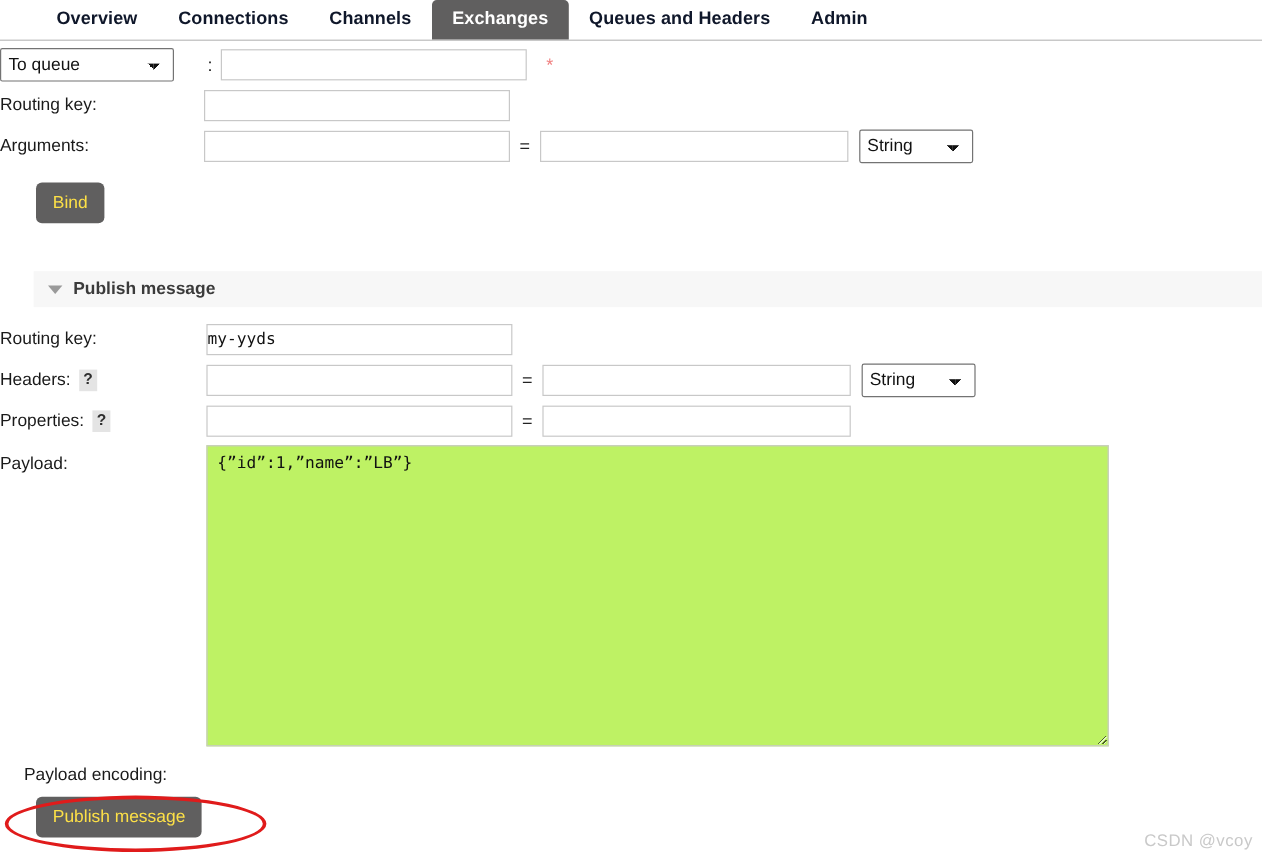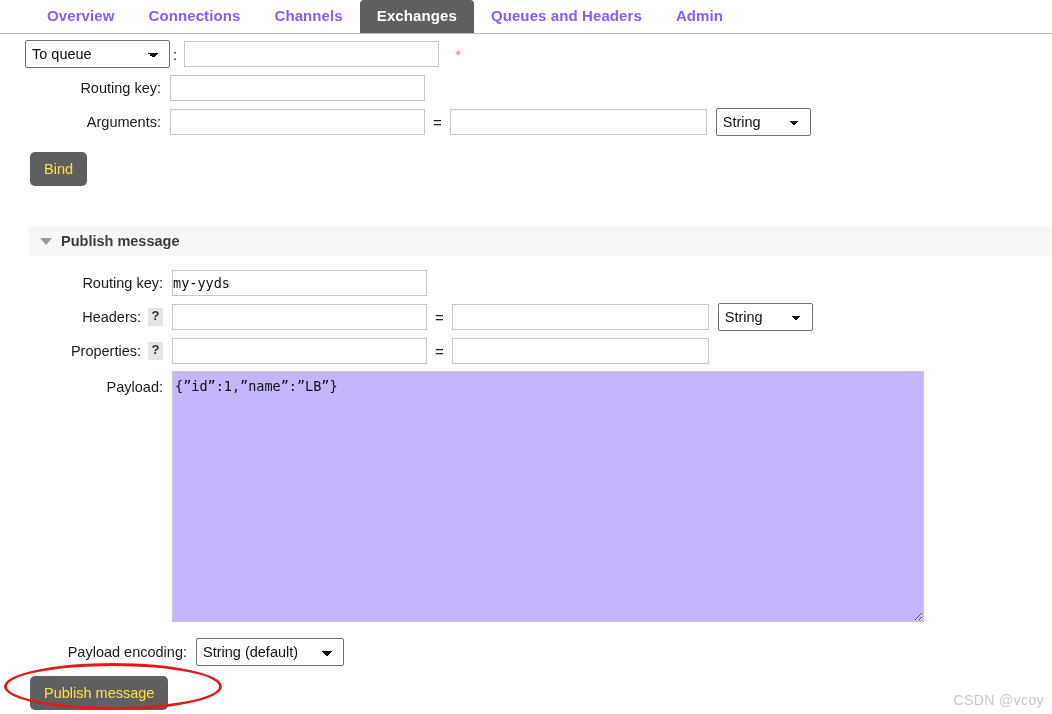--- a/index.html
+++ b/index.html
@@ -25,21 +25,21 @@
     align-items: flex-end;
   }
   .navbar .tabs {
     display: flex;
     align-items: flex-end;
     margin-left: 30px;
   }
   .tab {
     font-size: 15px;
     font-weight: bold;
-    color: #8b5cf6;
+    color: #0f172a;
     padding: 7px 17px 9px 17px;
     line-height: 17px;
     white-space: nowrap;
     cursor: pointer;
     letter-spacing: 0.1px;
   }
   .tab.active {
     background: #605f5f;
     color: #ffffff;
     border-radius: 4px 4px 0 0;
@@ -51,21 +51,20 @@
     margin-bottom: 7px;
   }
   .lbl {
     width: 170px;
     text-align: right;
     padding-right: 9px;
     font-size: 14.5px;
     color: #1a1a1a;
     white-space: nowrap;
     display: flex;
-    justify-content: flex-end;
     align-items: center;
     gap: 7px;
   }
   .help {
     display: inline-block;
     background: #e4e4e4;
     color: #2e2e2e;
     font-size: 13px;
     font-weight: bold;
     line-height: 16px;
@@ -171,25 +170,25 @@
   
   #publish-block { position: absolute; left: 0; top: 270px; width: 1052px; }
   #publish-block .lbl { width: 172px; }
 
   .payload-row { display: flex; align-items: flex-start; margin-bottom: 7px; }
   .payload-row .lbl { padding-top: 8px; }
   textarea.payload {
     width: 752px;
     height: 251px;
     border: 1px solid #c8c8c8;
-    background: #c4b5fd;
+    background: #bef264;
     font-family: "DejaVu Sans Mono", monospace;
     font-size: 13.5px;
     color: #111111;
-    padding: 5px 2px;
+    padding: 5px 8px;
     resize: both;
     outline: none;
     line-height: 18px;
   }
 
   #encoding-row { margin-top: 16px; margin-left: 20px; }
   #encoding-row .lbl { width: 176px; }
 
   #publish-button-wrap { margin-left: 30px; margin-top: 10px; }
 
@@ -305,24 +304,20 @@
     <input class="txt" style="width: 257px;" value="">
   </div>
 
   <div class="payload-row">
     <div class="lbl">Payload:</div>
     <textarea class="payload" style="">{”id”:1,”name”:”LB”}</textarea>
   </div>
 
   <div class="row" id="encoding-row">
     <div class="lbl">Payload encoding:</div>
-    <select class="sel" style="width:148px;">
-      <option>String (default)</option>
-      <option>Base64</option>
-    </select>
   </div>
 
   <div id="publish-button-wrap">
     <button class="btn">Publish message</button>
   </div>
 </div>
 
 <div id="annotation-ellipse"></div>
 
 <div id="watermark">CSDN @vcoy</div>

